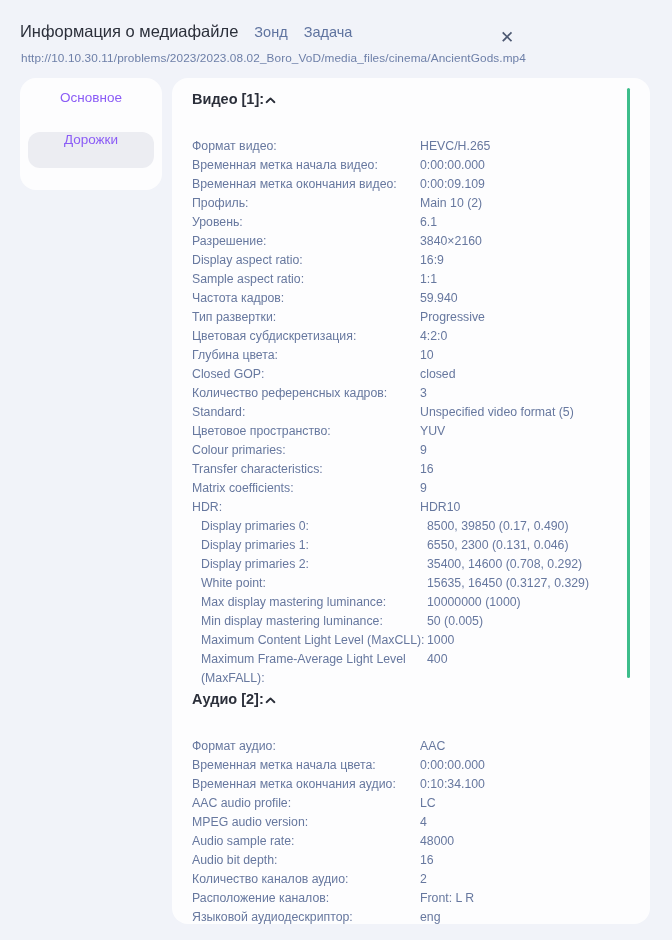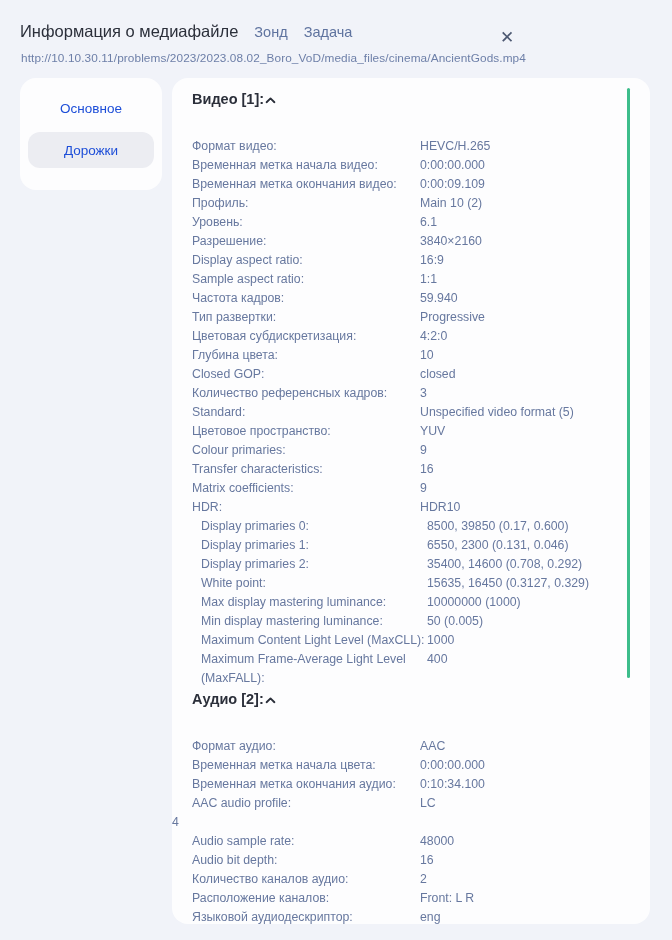--- a/index.html
+++ b/index.html
@@ -79,24 +79,23 @@
     background: #fdfdfe;
     border-radius: 16px;
     padding-top: 6px;
     box-sizing: border-box;
   }
   .sidebar-item {
     margin: 6px 8px;
     height: 36px;
     border-radius: 12px;
     display: flex;
-    align-items: center;
     justify-content: center;
     font-size: 13.5px;
-    color: #1d4ed8;
+    color: #8b5cf6;
     cursor: pointer;
     user-select: none;
   }
   .sidebar-item.active {
     background: #ecedf2;
   }
 
   
   #main-card {
     position: absolute;
@@ -282,21 +281,21 @@
         <div class="row">
           <div class="lbl">Matrix coefficients:</div>
           <div class="val">9</div>
         </div>
         <div class="row">
           <div class="lbl">HDR:</div>
           <div class="val">HDR10</div>
         </div>
         <div class="row indent">
           <div class="lbl">Display primaries 0:</div>
-          <div class="val">8500, 39850 (0.17, 0.600)</div>
+          <div class="val">8500, 39850 (0.17, 0.490)</div>
         </div>
         <div class="row indent">
           <div class="lbl">Display primaries 1:</div>
           <div class="val">6550, 2300 (0.131, 0.046)</div>
         </div>
         <div class="row indent">
           <div class="lbl">Display primaries 2:</div>
           <div class="val">35400, 14600 (0.708, 0.292)</div>
         </div>
         <div class="row indent">
@@ -340,20 +339,21 @@
         </div>
         <div class="row">
           <div class="lbl">Временная метка окончания аудио:</div>
           <div class="val">0:10:34.100</div>
         </div>
         <div class="row">
           <div class="lbl">AAC audio profile:</div>
           <div class="val">LC</div>
         </div>
         <div class="row">
+          <div class="lbl">MPEG audio version:</div>
           <div class="val">4</div>
         </div>
         <div class="row">
           <div class="lbl">Audio sample rate:</div>
           <div class="val">48000</div>
         </div>
         <div class="row">
           <div class="lbl">Audio bit depth:</div>
           <div class="val">16</div>
         </div>

